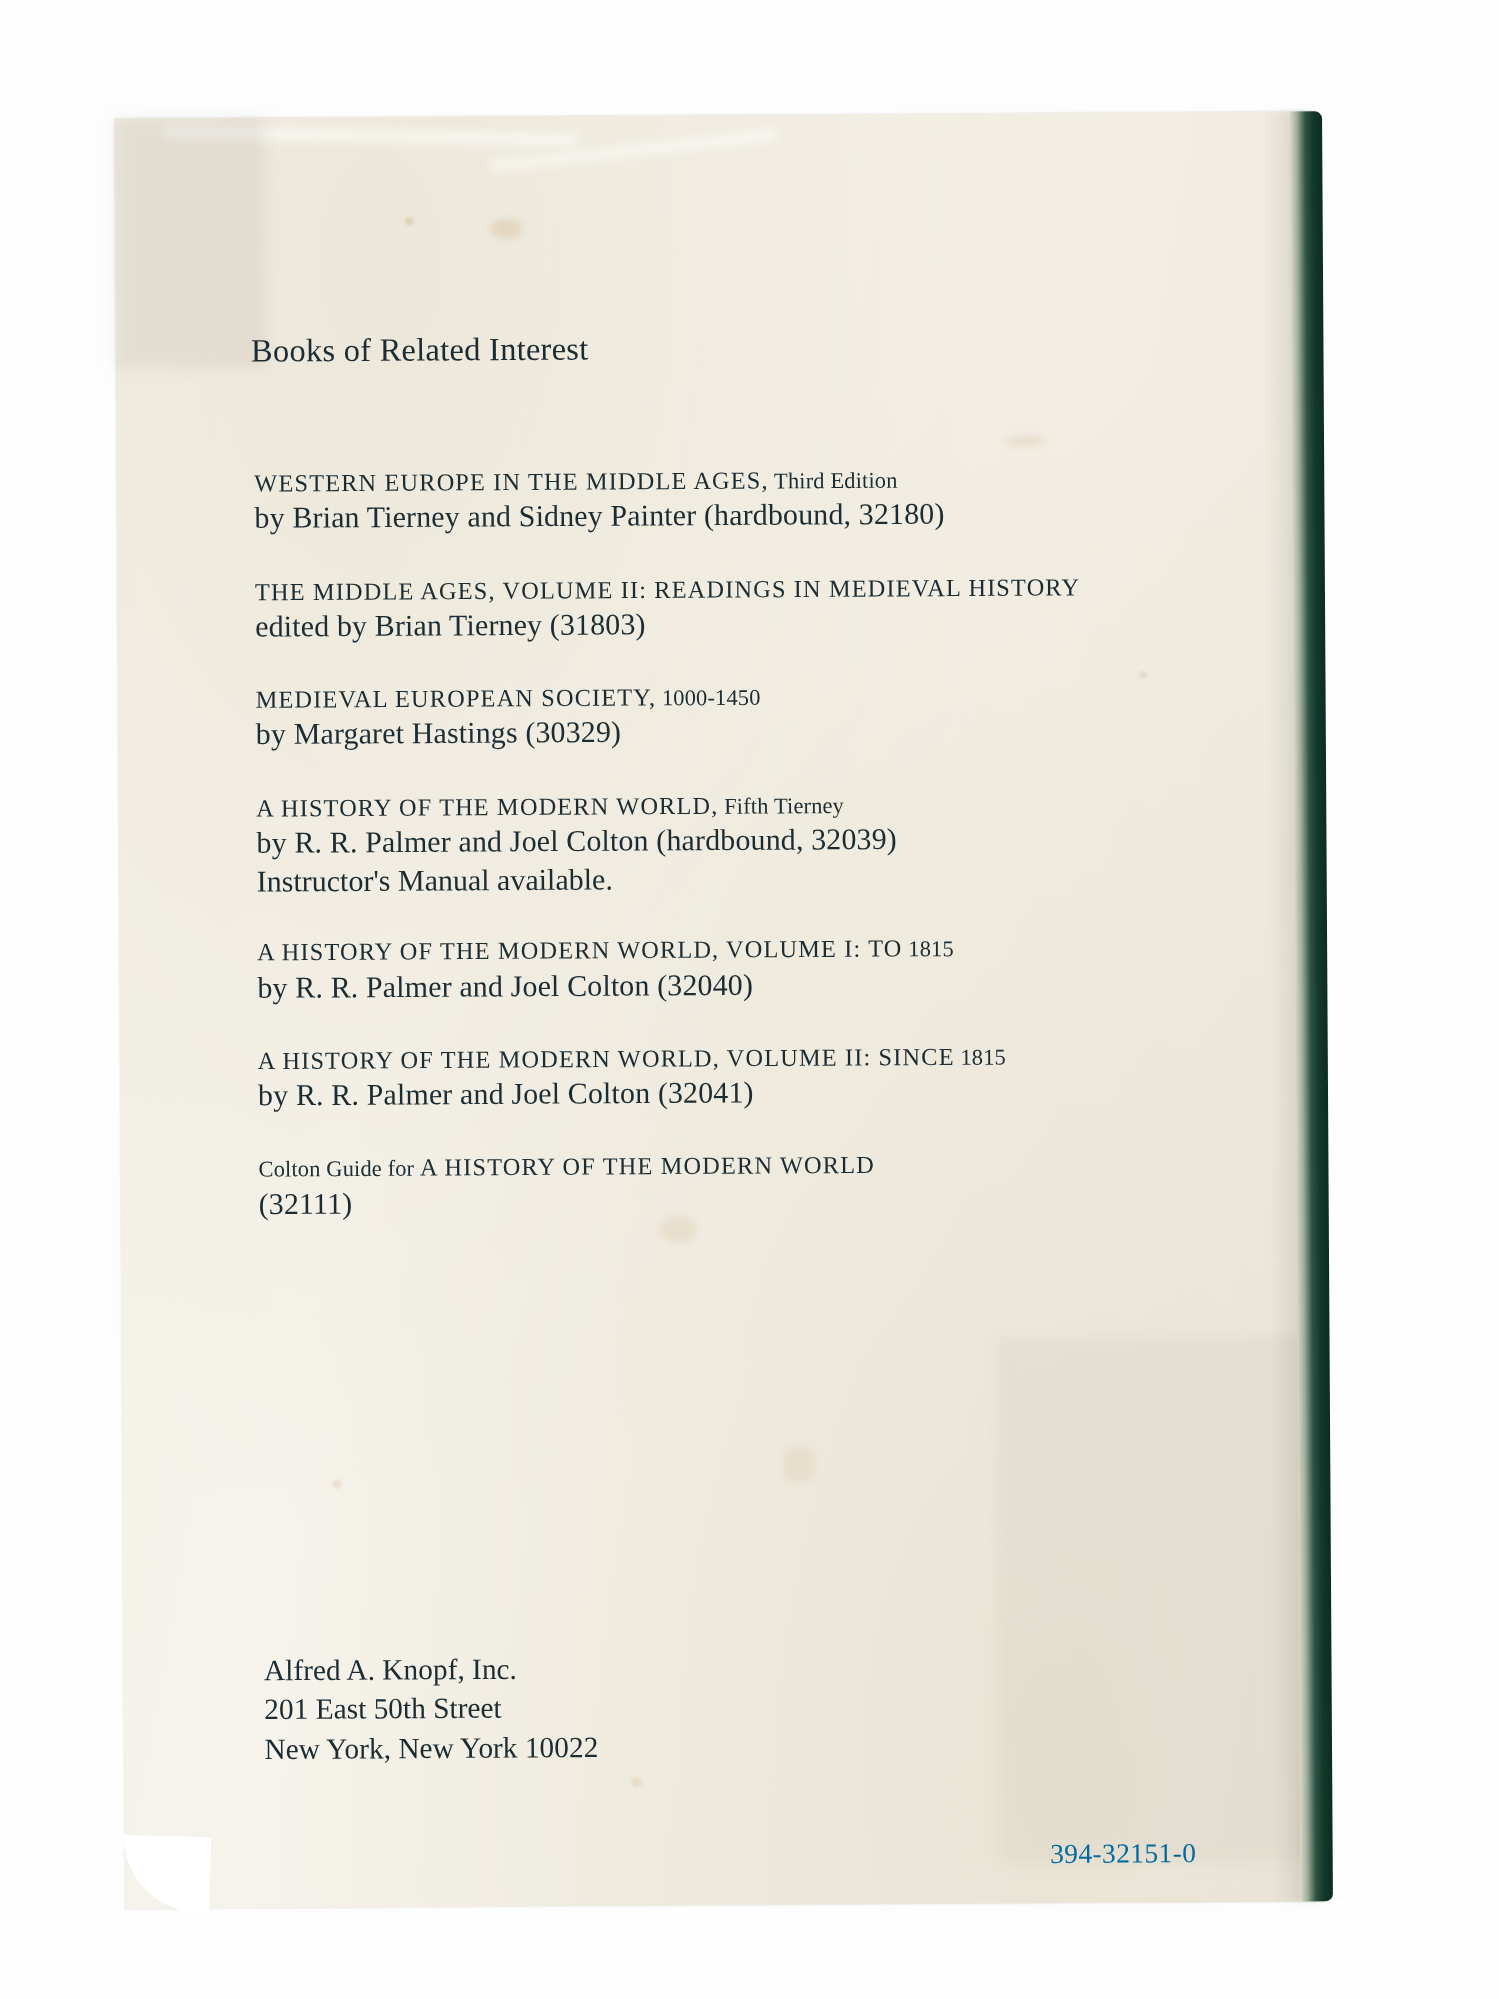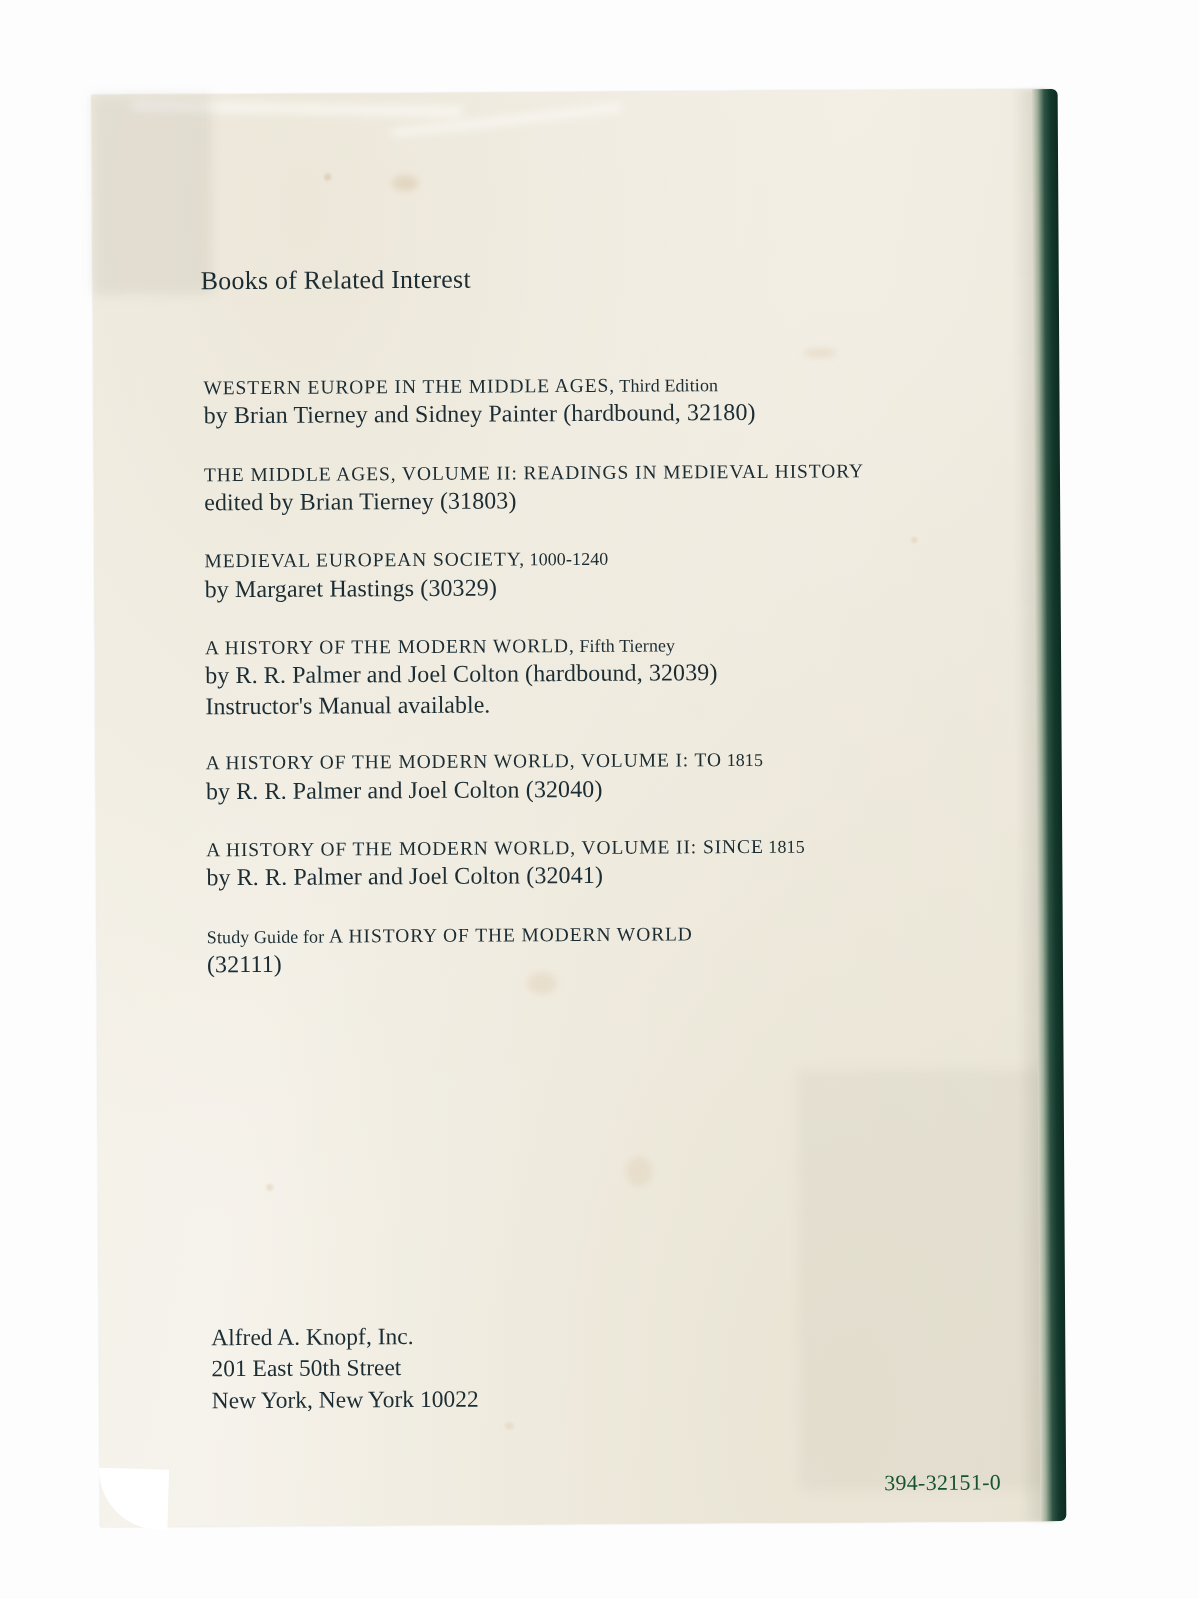--- a/index.html
+++ b/index.html
@@ -155,25 +155,25 @@
     left: 112px;
     top: 1228px;
     font-size: 23.5px;
     line-height: 1.33;
     color: #1b2c33;
   }
   #publisher span { display: block; white-space: nowrap; }
 
   #isbn {
     position: absolute;
-    left: 784px;
+    left: 740px;
     top: 1380px;
     font-size: 22px;
     letter-spacing: 0.3px;
-    color: #14532d;
+    color: #0369a1;
   }
 
   
   .spot {
     position: absolute;
     border-radius: 50%;
     background: #caa97e;
     opacity: 0.35;
     filter: blur(1.2px);
   }
@@ -215,42 +215,42 @@
           <span class="ln"><span class="title-caps">WESTERN EUROPE IN THE MIDDLE AGES,</span><span class="title-mixed"> Third Edition</span></span>
           <span class="ln byline">by Brian Tierney and Sidney Painter (hardbound, 32180)</span>
         </div>
 
         <div class="entry e1">
           <span class="ln"><span class="title-caps">THE MIDDLE AGES, VOLUME II: READINGS IN MEDIEVAL HISTORY</span></span>
           <span class="ln byline">edited by Brian Tierney (31803)</span>
         </div>
 
         <div class="entry e2">
-          <span class="ln"><span class="title-caps">MEDIEVAL EUROPEAN SOCIETY,</span><span class="title-mixed"> 1000-1240</span></span>
+          <span class="ln"><span class="title-caps">MEDIEVAL EUROPEAN SOCIETY,</span><span class="title-mixed"> 1000-1450</span></span>
           <span class="ln byline">by Margaret Hastings (30329)</span>
         </div>
 
         <div class="entry e3">
           <span class="ln"><span class="title-caps">A HISTORY OF THE MODERN WORLD,</span><span class="title-mixed"> Fifth Tierney</span></span>
           <span class="ln byline">by R. R. Palmer and Joel Colton (hardbound, 32039)</span>
           <span class="ln note">Instructor's Manual available.</span>
         </div>
 
         <div class="entry e4">
           <span class="ln"><span class="title-caps">A HISTORY OF THE MODERN WORLD, VOLUME I: TO</span><span class="title-mixed"> 1815</span></span>
           <span class="ln byline">by R. R. Palmer and Joel Colton (32040)</span>
         </div>
 
         <div class="entry e5">
           <span class="ln"><span class="title-caps">A HISTORY OF THE MODERN WORLD, VOLUME II: SINCE</span><span class="title-mixed"> 1815</span></span>
           <span class="ln byline">by R. R. Palmer and Joel Colton (32041)</span>
         </div>
 
         <div class="entry e6">
-          <span class="ln"><span class="title-mixed">Study Guide for </span><span class="title-caps">A HISTORY OF THE MODERN WORLD</span></span>
+          <span class="ln"><span class="title-mixed">Colton Guide for </span><span class="title-caps">A HISTORY OF THE MODERN WORLD</span></span>
           <span class="ln byline">(32111)</span>
         </div>
 
       </div>
 
       <div id="publisher">
         <span>Alfred A. Knopf, Inc.</span>
         <span>201 East 50th Street</span>
         <span>New York, New York 10022</span>
       </div>

